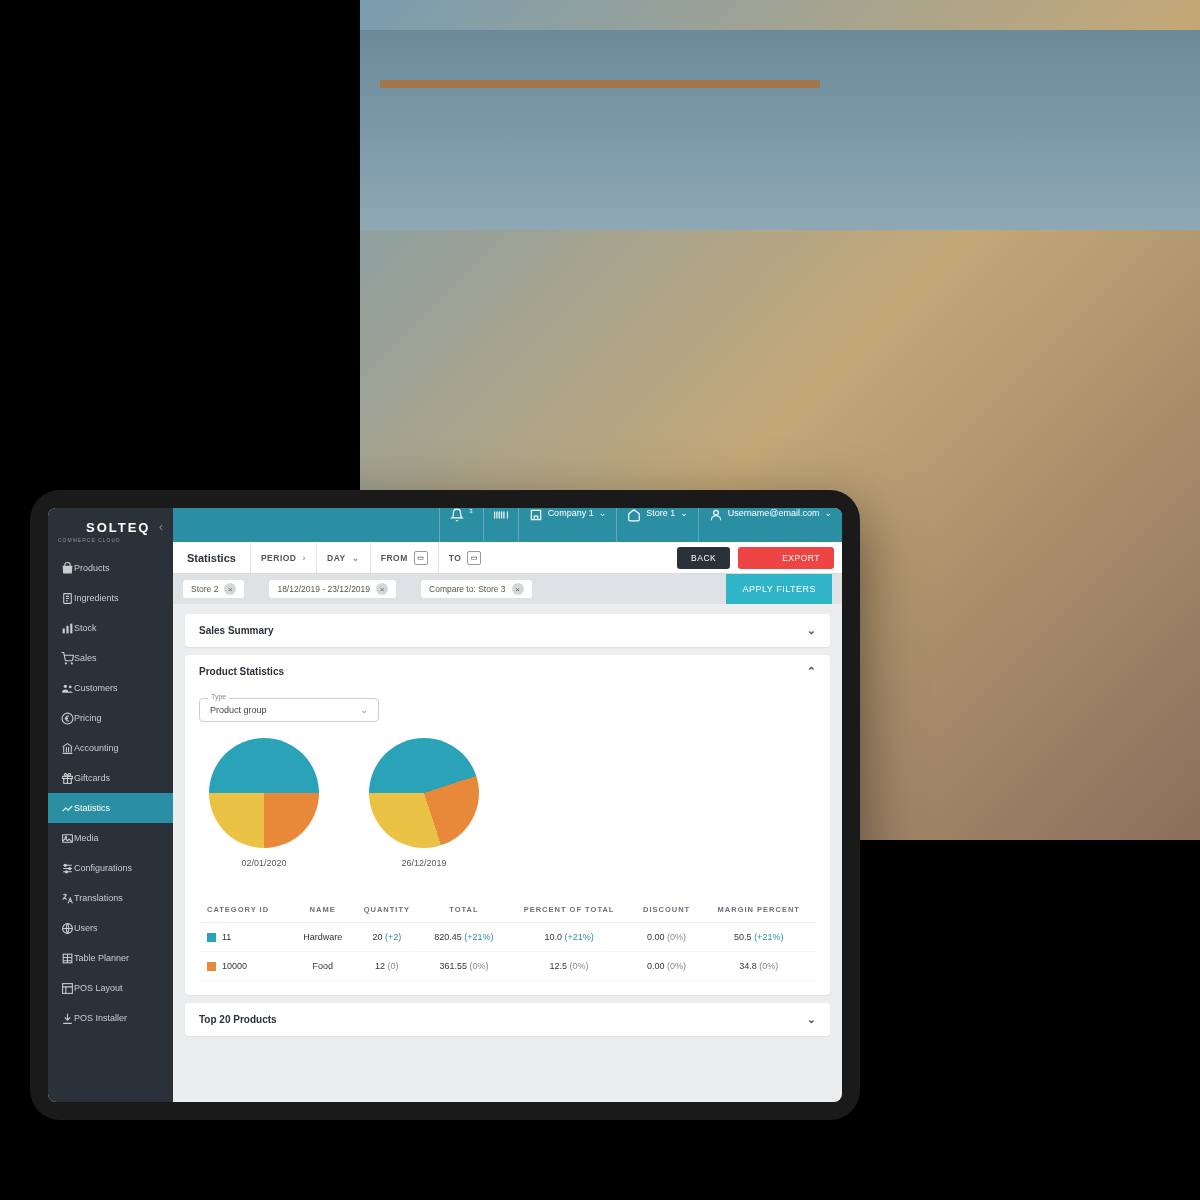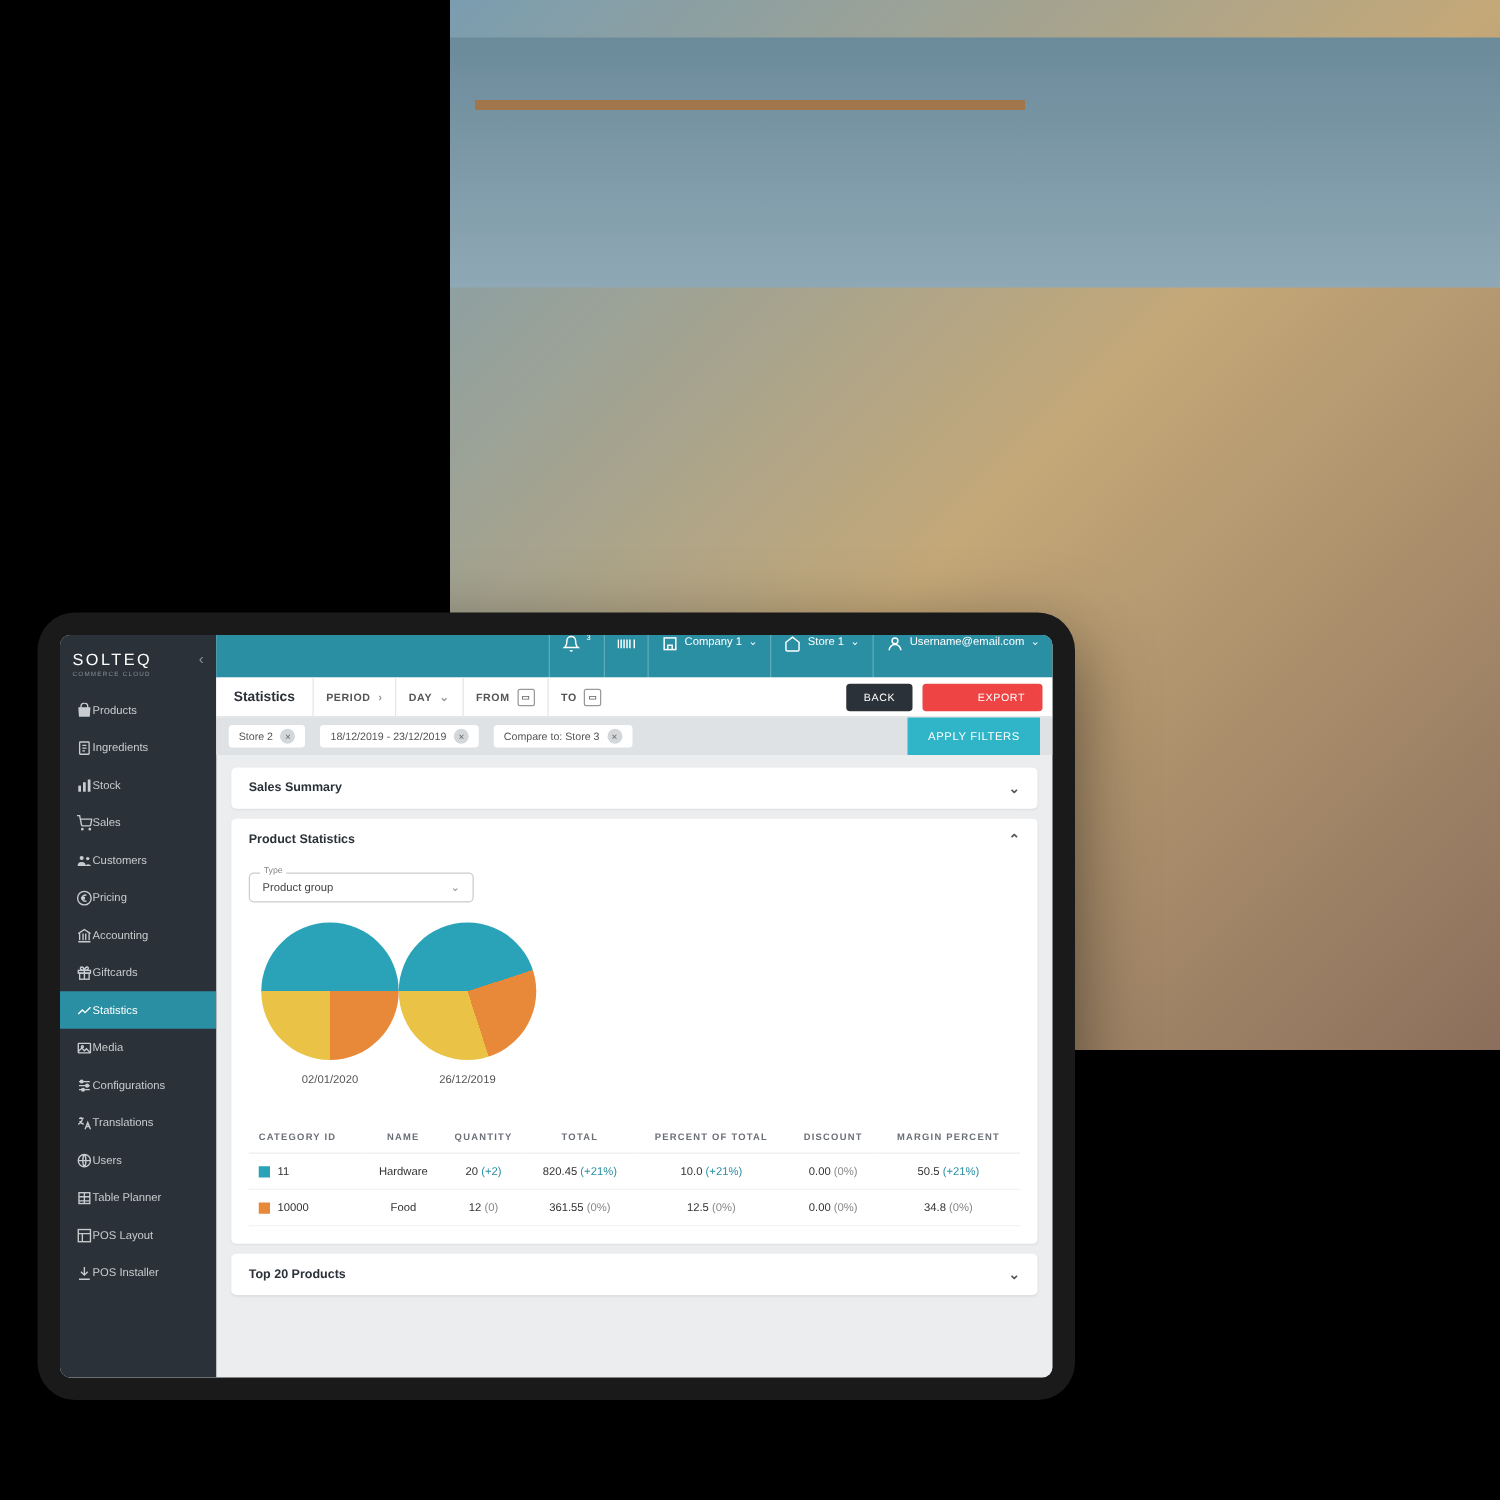--- a/index.html
+++ b/index.html
@@ -10,21 +10,21 @@
 .bg-photo::before { content:""; position:absolute; top:30px; left:0; width:100%; height:200px; background:linear-gradient(#6b8a9a,#8fa8b5); }
 .bg-shelf { position:absolute; top:80px; left:20px; width:440px; height:8px; background:#a0764a; }
 
 
 .tablet { position: absolute; top: 490px; left: 30px; width: 830px; height: 630px; background: #1a1a1a; border-radius: 30px; padding: 18px; box-shadow: 0 20px 60px rgba(0,0,0,0.5); }
 .screen { width: 100%; height: 100%; background: #ecedef; border-radius: 8px; overflow: hidden; display: flex; font-size: 9.5px; color: #333; }
 
 
 .sidebar { width: 125px; background: #2b3138; color: #c8ccd0; display: flex; flex-direction: column; flex-shrink: 0; }
 .brand { padding: 12px 10px 10px; display:flex; align-items:flex-start; justify-content:space-between; }
-.brand-text { font-size: 13px; font-weight: 400; letter-spacing: 2px; color:#fff; }
+.brand-text { font-size: 13px; font-weight: 700; letter-spacing: 2px; color:#fff;margin-left:28px; }
 .brand-sub { font-size: 5px; letter-spacing: 1px; color:#8a9199; margin-top:2px; }
 .collapse { color:#8a9199; font-size:12px; cursor:pointer; }
 .nav { flex:1; overflow-y:auto; }
 .nav-item { display:flex; align-items:center; padding:8px 12px; cursor:pointer; font-size:9px; color:#c8ccd0; }
 .nav-item.active { background:#2a8fa3; color:#fff; }
 .nav-icon { width:14px; height:14px; display:flex; align-items:center; justify-content:center; font-size:11px; }
 
 
 .main { flex:1; display:flex; flex-direction:column; min-width:0; }
 .topbar { height:34px; background:#2a8fa3; display:flex; align-items:center; color:#fff; font-size:9px; }
@@ -37,36 +37,36 @@
 .filterbar { height:32px; background:#fff; display:flex; align-items:center; border-bottom:1px solid #ddd; }
 .fb-title { font-weight:700; font-size:11px; padding:0 14px; color:#2b3138; }
 .fb-field { display:flex; align-items:center; gap:6px; padding:0 10px; border-left:1px solid #e5e5e5; height:100%; color:#555; font-size:8.5px; text-transform:uppercase; letter-spacing:0.5px; cursor:pointer;font-weight:bold; }
 .fb-field .chev { color:#999; font-size:9px; }
 .fb-date { width:14px; height:14px; border:1px solid #999; border-radius:2px; display:inline-flex; align-items:center; justify-content:center; font-size:7px; color:#666; }
 .btn { height:22px; padding:0 14px; border-radius:3px; display:flex; align-items:center; font-size:8.5px; letter-spacing:0.5px; cursor:pointer; margin-right:8px; }
 .btn-dark { background:#2b3138; color:#fff; }
 .btn-teal { background:#ef4444; color:#fff;padding-left:44px; }
 
 
-.chipbar { height:30px; background:#dfe2e5; display:flex; align-items:center; padding:0 10px; gap:12px; }
+.chipbar { height:30px; background:#dfe2e5; display:flex; align-items:center; padding:0 10px; gap:25px; }
 .chip { background:#fff; border-radius:3px; padding:3px 8px; font-size:8.5px; color:#555; display:flex; align-items:center; gap:6px; }
 .chip-x { width:12px; height:12px; border-radius:50%; background:#d4d7da; color:#666; display:inline-flex; align-items:center; justify-content:center; font-size:8px; cursor:pointer; }
 .apply { margin-left:auto; background:#30b5c8; color:#fff; height:100%; display:flex; align-items:center; padding:0 16px; font-size:9px; letter-spacing:0.5px; cursor:pointer; }
 
 
 .content { flex:1; overflow-y:auto; padding:10px 12px; display:flex; flex-direction:column; gap:8px; }
 .card { background:#fff; border-radius:4px; box-shadow:0 1px 2px rgba(0,0,0,0.06); }
 .card-head { display:flex; align-items:center; justify-content:space-between; padding:10px 14px; font-weight:700; font-size:10px; color:#2b3138; cursor:pointer; }
 .card-head .chev { color:#555; font-size:11px; }
 .card-body { padding:6px 14px 14px; }
 
 .type-field { border:1px solid #ccc; border-radius:4px; padding:6px 10px; width:180px; position:relative; display:flex; align-items:center; justify-content:space-between; font-size:9px; color:#444; cursor:pointer; margin:4px 0 10px; }
 .type-label { position:absolute; top:-6px; left:8px; background:#fff; padding:0 3px; font-size:7px; color:#888; }
 
-.pies { display:flex; padding:6px 0 10px 10px; }
+.pies { display:flex; gap:50px; padding:6px 0 10px 10px; }
 .pie-wrap { text-align:center; }
 .pie { width:110px; height:110px; border-radius:50%; position:relative; }
 .pie-date { margin-top:10px; font-size:9px; color:#555; }
 
 
 .tbl { width:100%; border-collapse:collapse; margin-top:19px; }
 .tbl th { text-align:center; font-size:7.5px; letter-spacing:1px; color:#6b7077; font-weight:600; padding:8px 4px; border-bottom:1px solid #eee; text-transform:uppercase; }
 .tbl th:first-child, .tbl td:first-child { text-align:left; padding-left:8px; }
 .tbl td { text-align:center; font-size:9px; color:#333; padding:9px 4px; border-bottom:1px solid #f3f3f3; }
 .sw { width:9px; height:9px; display:inline-block; margin-right:6px; vertical-align:middle; }

